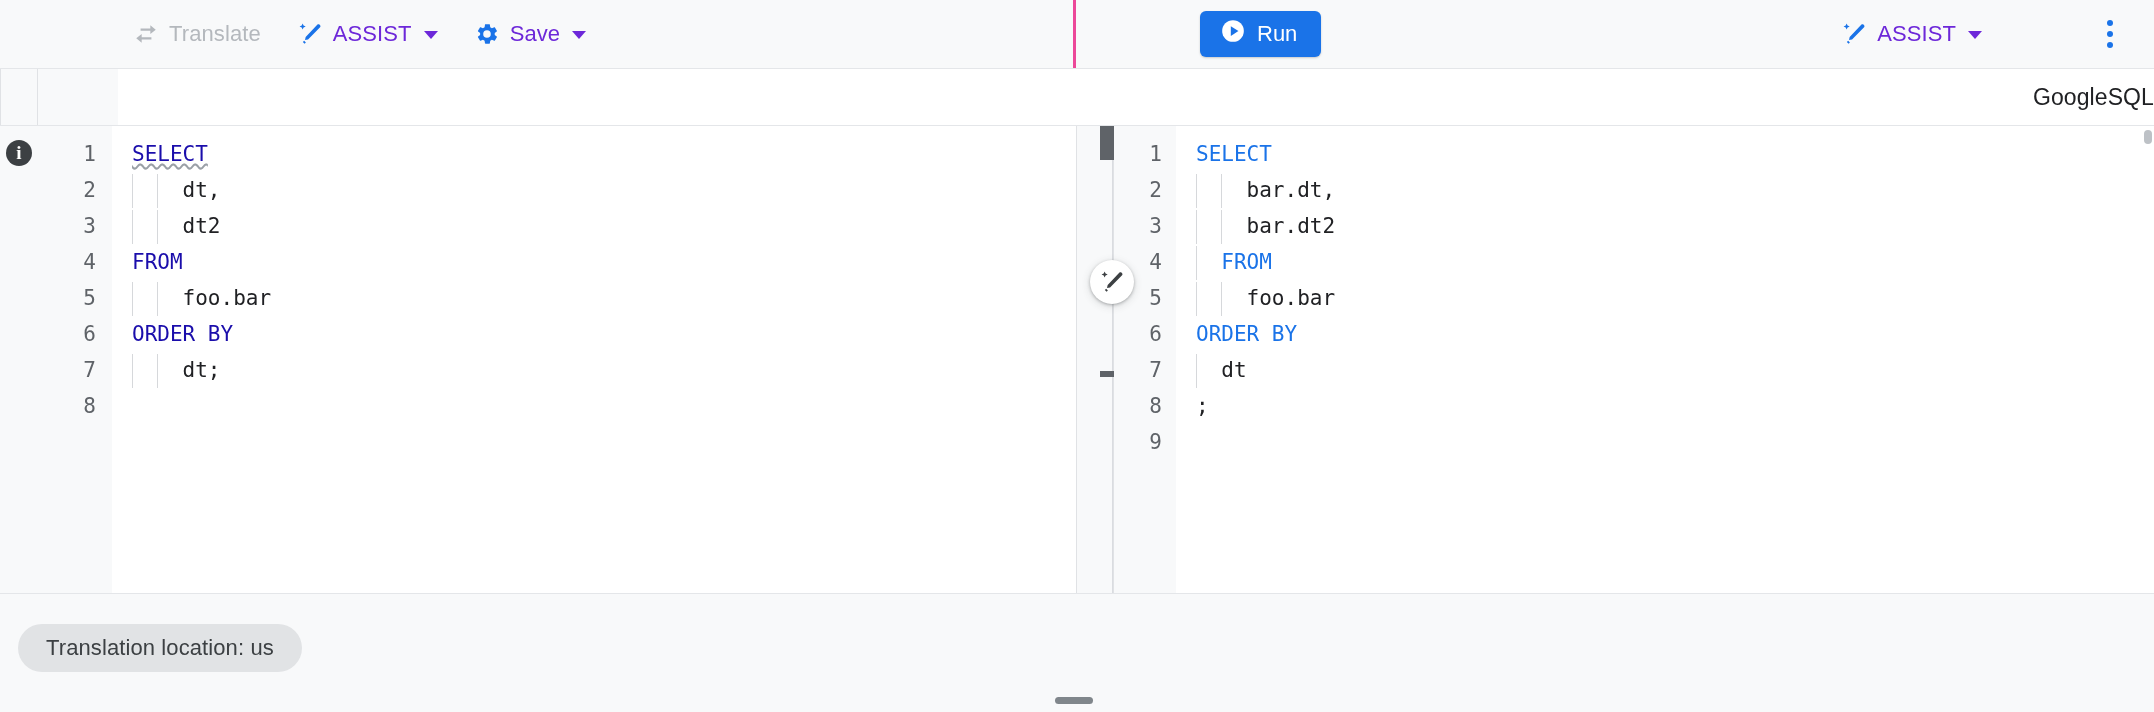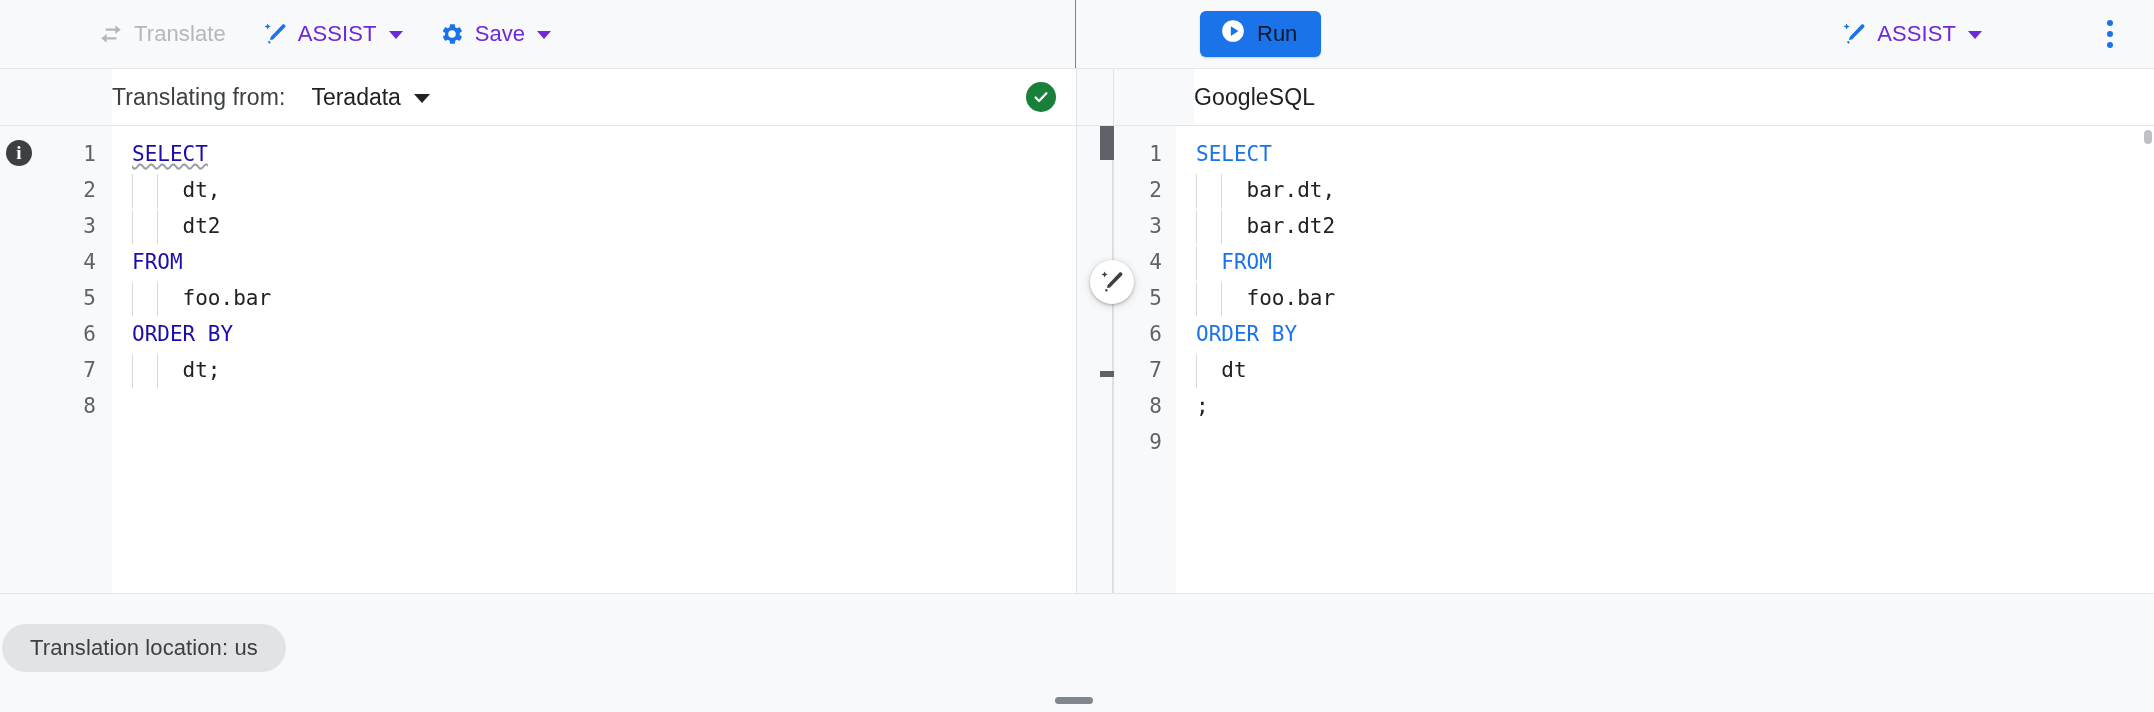--- a/index.html
+++ b/index.html
@@ -31,23 +31,23 @@
     min-height: 68px;
     display: flex;
     align-items: stretch;
     background: #f8f9fa;
     border-bottom: 1px solid #e4e6e9;
   }
   .toolbar-left {
     width: 1076px;
     display: flex;
     align-items: center;
-    padding-left: 84px;
+    padding-left: 119px;
     box-sizing: border-box;
-    border-right: 1px solid #ec4899;
+    border-right: 3px solid #ec4899;
     gap: 8px;
   }
   .toolbar-right {
     flex: 1;
     display: flex;
     align-items: center;
     padding-left: 18px;
     padding-right: 22px;
     box-sizing: border-box;
   }
@@ -88,21 +88,21 @@
     border-right-color: transparent;
     margin-left: 2px;
     margin-top: 2px;
   }
 
   .run-btn {
     display: inline-flex;
     align-items: center;
     gap: 11px;
     background: #1a73e8;
-    color: #0f172a;
+    color: #ffffff;
     border: none;
     border-radius: 6px;
     height: 46px;
     padding: 0 24px 0 20px;
     font-size: 22px;
     cursor: pointer;
     font-family: "Liberation Sans", sans-serif;
     box-shadow: 0 1px 2px rgba(60,64,67,.25);
   }
   .run-spacer { width: 106px; }
@@ -160,20 +160,21 @@
     border-right: 1px solid #e0e2e5;
   }
   .sub-right {
     flex: 1;
     box-sizing: border-box;
     display: flex;
     align-items: center;
     padding-left: 80px;
     background: #ffffff;
     position: relative;
+    justify-content: flex-end;
   }
   .sub-right::before {
     content: "";
     position: absolute;
     left: 0; top: 0; bottom: 0;
     width: 80px;
     background: #f8f9fa;
   }
   .lbl-muted {
     font-size: 23px;
@@ -345,21 +346,21 @@
 
   
   .statusbar {
     height: 118px;
     min-height: 118px;
     background: #f8f9fa;
     position: relative;
   }
   .loc-chip {
     position: absolute;
-    left: 2px;
+    left: 18px;
     top: 30px;
     height: 48px;
     display: flex;
     align-items: center;
     padding: 0 28px;
     border-radius: 24px;
     background: #e1e3e5;
     color: #3c4043;
     font-size: 22px;
     letter-spacing: .1px;
@@ -452,32 +453,20 @@
 
       <button class="kebab">
         <i></i>
         <i></i>
         <i></i>
       </button>
     </div>
   </div>
 
   <div class="subheader">
-    <div class="sub-left">
-      <span class="lbl-muted">Translating from:</span>
-      <button class="dialect-select">
-        <span>Teradata</span>
-        <span class="caret"></span>
-      </button>
-      <span class="check-badge">
-        <svg width="20" height="20" viewBox="0 0 24 24" fill="none" stroke="#ffffff" stroke-width="2.6" stroke-linecap="round" stroke-linejoin="round">
-          <path d="M5.5 12.6l4.2 4.2 8.8-9.4"></path>
-        </svg>
-      </span>
-    </div>
     <div class="sub-gap"></div>
     <div class="sub-right">
       <span class="target-dialect">GoogleSQL</span>
     </div>
   </div>
 
   <div class="editors">
 
     <div class="pane pane-left">
       <div class="info-rail">

